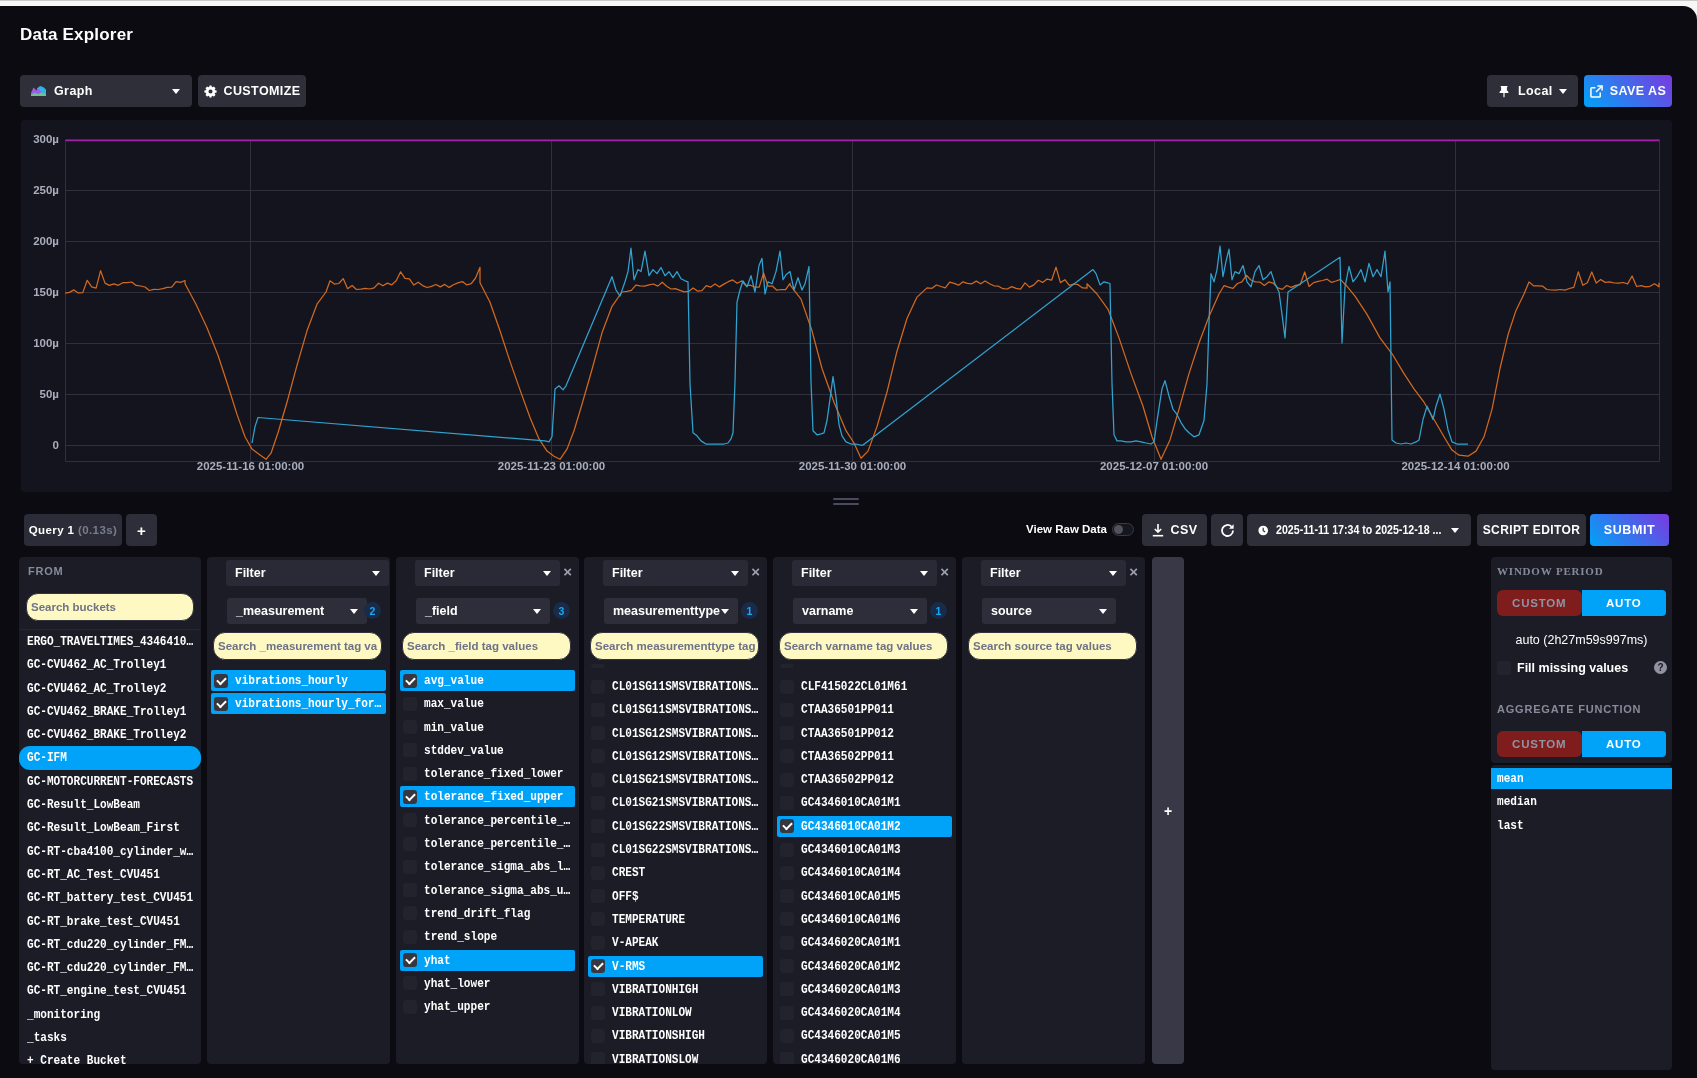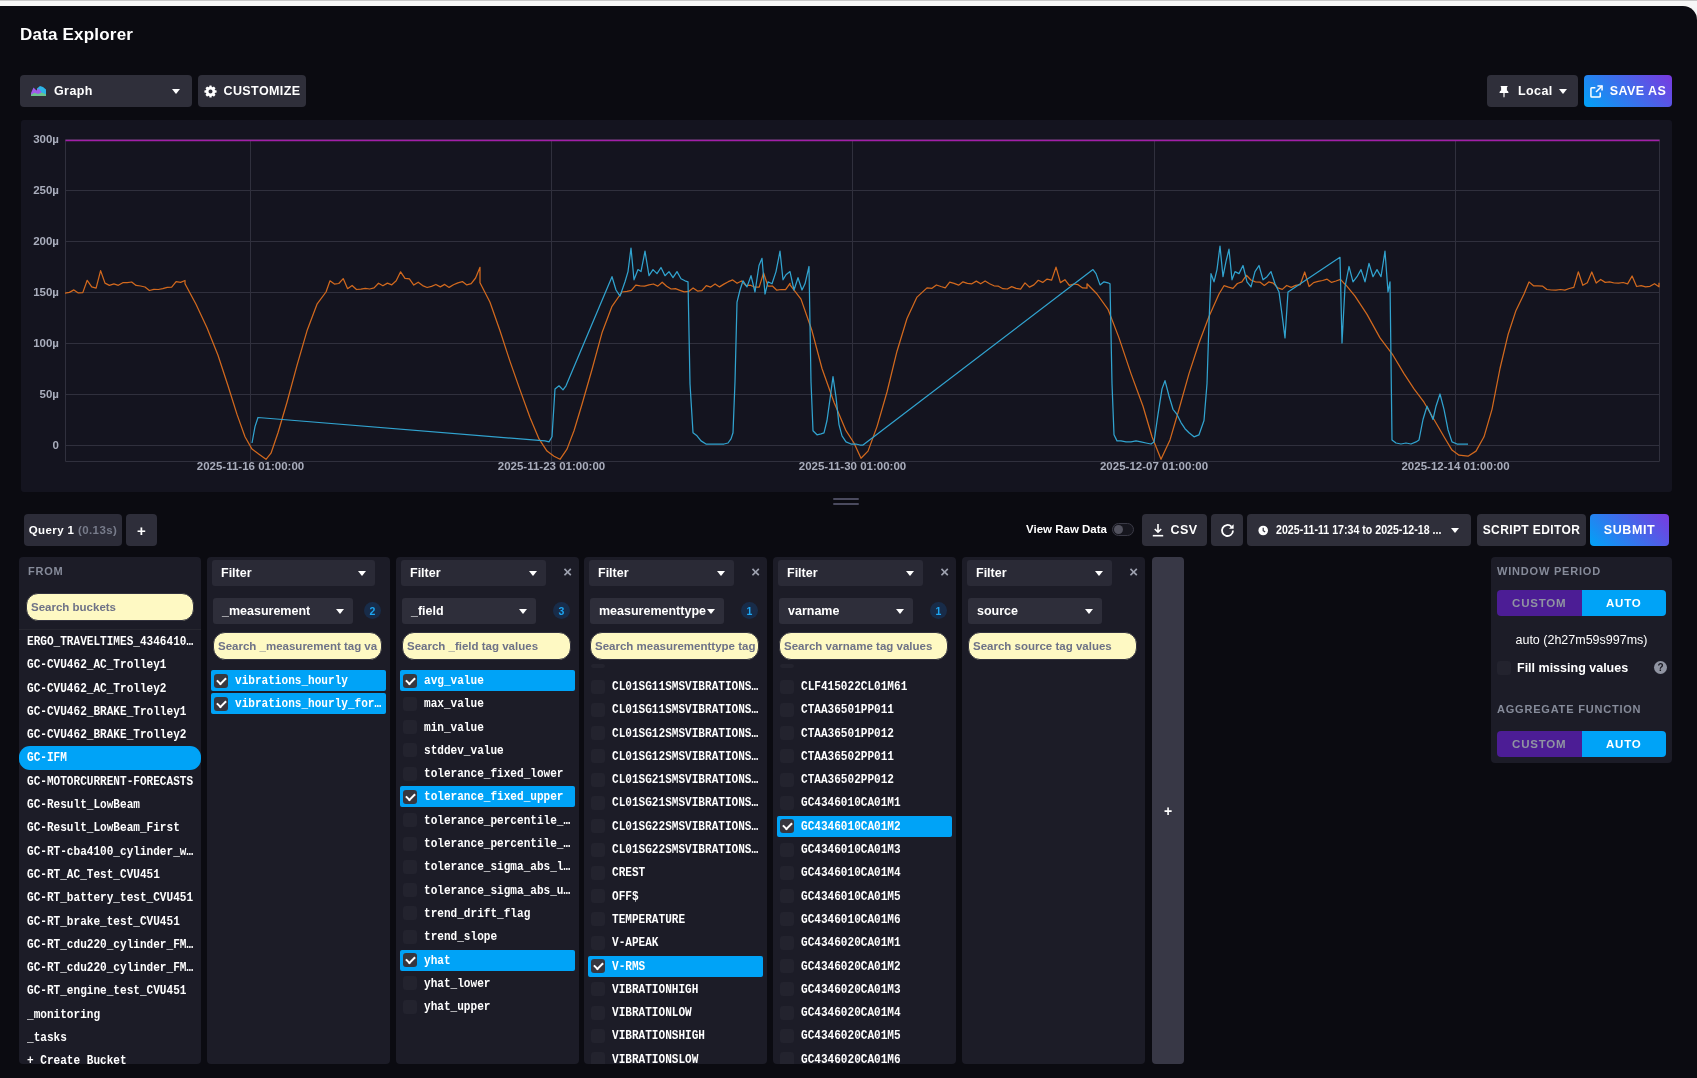--- a/index.html
+++ b/index.html
@@ -12,35 +12,35 @@
   .btn { position:absolute; height:32px; background:#2f2f3a; border-radius:4px; color:#fff;
          font-size:12.5px; font-weight:bold; display:flex; align-items:center; justify-content:center; letter-spacing:0.4px; }
   .btn.grad { background:linear-gradient(45deg,#00a3f7,#7a39e0); }
   .panel { position:absolute; background:#1c1c27; border-radius:4px; }
   .chartpanel { position:absolute; left:21px; top:114px; width:1651px; height:372px; background:#14141f; border-radius:3px; }
   .caret { width:0; height:0; border-left:4.5px solid transparent; border-right:4.5px solid transparent; border-top:5px solid #fff; display:inline-block; }
   .ghead { font-size:11px; font-weight:bold; color:#868b9a; letter-spacing:0.8px; }
   .input { position:absolute; height:28px; background:#fef9c3; border:1px solid #32323e; border-radius:12px;
            color:#6e7287; font-size:11.5px; font-weight:bold; display:flex; align-items:center; padding-left:4px; white-space:nowrap; overflow:hidden;}
   .drop { position:absolute; height:26px; background:#2e2e3a; border-radius:3px; color:#fff; font-size:12.5px; font-weight:bold;
-          display:flex; align-items:center; padding:0 9px; }
+          display:flex; align-items:center; padding:0 9px;margin-left:14px; }
   .drop .caret { position:absolute; right:9px; }
   .badge { position:absolute; width:17px; height:17px; border-radius:50%; background:#182c49; color:#1da6f2; font-size:10.5px;
            font-weight:bold; display:flex; align-items:center; justify-content:center; }
   .xbtn { position:absolute; color:#9da1af; font-size:15px; font-weight:bold; }
   .mono { font-family:"Liberation Mono", monospace; font-weight:bold; }
   .list { position:absolute; }
   .row { position:relative; height:21px; margin-bottom:2.3px; border-radius:2px; color:#fff; }
   .row .cb { position:absolute; left:3px; top:3.5px; width:14px; height:14px; border-radius:3px; background:#23232e; }
   .row.hl { background:#00a3f7; }
   .row.hl .cb { background:#37373f; }
   .row .lbl { position:absolute; left:24px; top:3px; font-family:"Liberation Mono", monospace; font-weight:bold; font-size:13.5px; color:#fff; white-space:nowrap; transform:scaleX(0.82); transform-origin:0 50%; }
   .cb.checked:after { content:""; position:absolute; left:3px; top:3px; width:7px; height:4px; border-left:2px solid #fff; border-bottom:2px solid #fff; transform:rotate(-45deg); }
   .seg { position:absolute; height:26px; width:169px; border-radius:4px; overflow:hidden; display:flex; }
-  .seg .c { flex:1; background:#4c1d95; color:#9094a2; font-size:11.5px; font-weight:bold; letter-spacing:0.8px; display:flex; align-items:center; justify-content:center;}
+  .seg .c { flex:1; background:#7f1d1d; color:#9094a2; font-size:11.5px; font-weight:bold; letter-spacing:0.8px; display:flex; align-items:center; justify-content:center;border-radius:6px;}
   .seg .a { flex:1; background:#00a3f7; color:#fff; font-size:11.5px; font-weight:bold; letter-spacing:0.8px; display:flex; align-items:center; justify-content:center;}
 </style>
 </head>
 <body>
 <div class="topstrip"></div>
 <div class="page">
 <h1>Data Explorer</h1>
 
 <div class="btn" style="left:20px; top:69px; width:172px; justify-content:flex-start; padding-left:11px;">
   <svg width="15" height="12" viewBox="0 0 15 12" style="margin-right:8px;">
@@ -454,28 +454,41 @@
 </div>
     </div>
 <div class="panel" style="left:962px; top:551px; width:183px; height:507px; overflow:hidden;">
 <div class="drop" style="left:5px; top:3px; width:145px; background:#2a2a36;">Filter<span class="caret"></span></div>
 <div class="xbtn" style="right:7px; top:6px;">×</div>
 <div class="drop" style="left:6px; top:41px; width:134px;">source<span class="caret"></span></div>
 <div class="input" style="left:6px; top:75px; width:169px;">Search source tag values</div>
     </div>
 <div class="panel" style="left:1152px; top:551px; width:32px; height:507px; background:#383846; display:flex; align-items:center; justify-content:center; color:#fff; font-size:14px; font-weight:bold;">+</div>
 <div class="panel" style="left:1491px; top:551px; width:181px; height:206px; overflow:hidden;">
-<div class="ghead" style="position:absolute; left:6px; top:8px;">WINDOW PERIOD</div>
+<div class="ghead" style="position:absolute; left:6px; top:8px;font-family:Liberation Serif, serif;">WINDOW PERIOD</div>
 <div class="seg" style="left:6px; top:33px;">
         <div class="c">CUSTOM</div>
         <div class="a">AUTO</div>
       </div>
 <div style="position:absolute; left:0; top:76px; width:181px; text-align:center; color:#fff; font-size:12.5px;">auto (2h27m59s997ms)</div>
 <div style="position:absolute; left:6px; top:104px; width:14px; height:14px; background:#23232e; border-radius:3px;"></div>
 <div style="position:absolute; left:26px; top:104px; color:#fff; font-size:12.5px; font-weight:bold;">Fill missing values</div>
 <div style="position:absolute; left:163px; top:104px; width:13px; height:13px; border-radius:50%; background:#9094a2; color:#16161e; font-size:10px; font-weight:bold; display:flex; align-items:center; justify-content:center;">?</div>
 <div class="ghead" style="position:absolute; left:6px; top:146px;">AGGREGATE FUNCTION</div>
 <div class="seg" style="left:6px; top:174px;">
         <div class="c">CUSTOM</div>
         <div class="a">AUTO</div>
       </div>
 </div>
+<div class="panel" style="left:1491px; top:759px; width:181px; height:305px; overflow:hidden;">
+<div class="list" style="left:0; top:3px; width:181px;">
+<div style="position:relative; height:21px; margin-bottom:2.3px; background:#00a3f7;">
+          <span class="mono" style="position:absolute; left:6px; top:3px; font-size:13.5px; color:#fff; transform:scaleX(0.82); transform-origin:0 50%; display:inline-block;">mean</span>
+        </div>
+<div style="position:relative; height:21px; margin-bottom:2.3px;">
+          <span class="mono" style="position:absolute; left:6px; top:3px; font-size:13.5px; color:#fff; transform:scaleX(0.82); transform-origin:0 50%; display:inline-block;">median</span>
+        </div>
+<div style="position:relative; height:21px; margin-bottom:2.3px;">
+          <span class="mono" style="position:absolute; left:6px; top:3px; font-size:13.5px; color:#fff; transform:scaleX(0.82); transform-origin:0 50%; display:inline-block;">last</span>
+        </div>
+</div>
+    </div>
   </div>
 
 </body></html>

